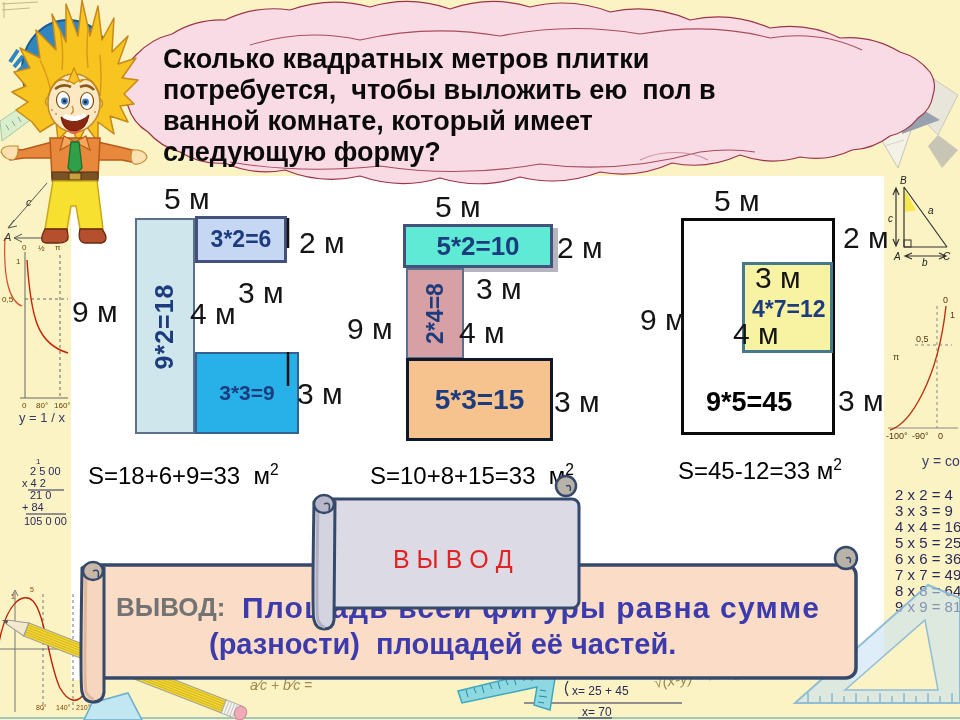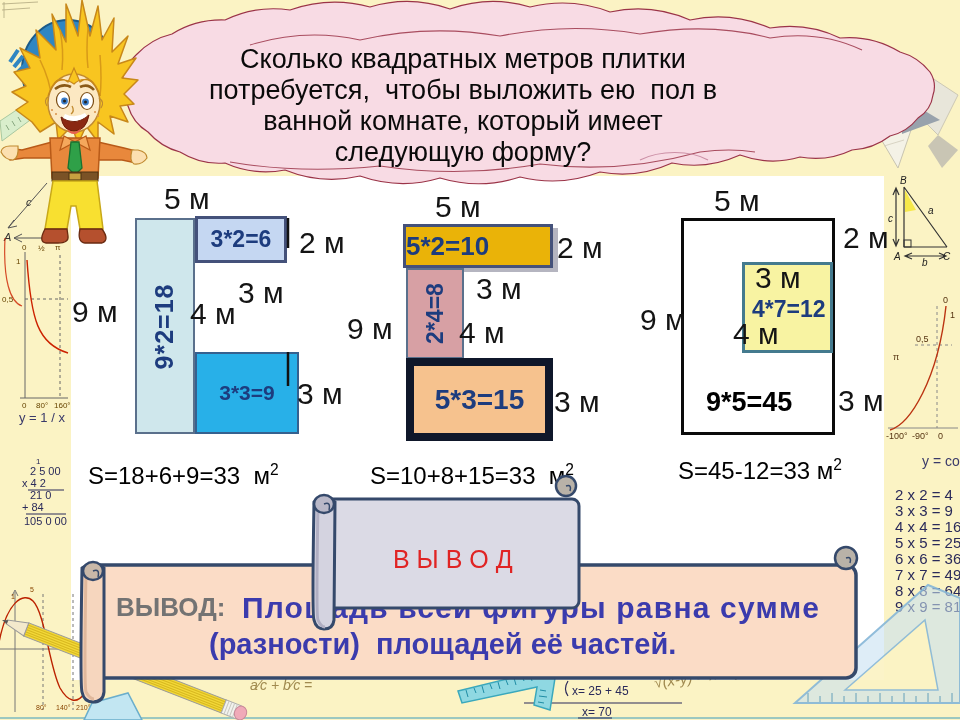--- a/index.html
+++ b/index.html
@@ -167,21 +167,21 @@
 <ellipse cx="256" cy="0" rx="6" ry="7" fill="#f0aab8" stroke="#c88898" stroke-width="1"></ellipse>
 </g>
 </svg>
 
 <svg class="abs" style="left:100px;top:0" width="850" height="205" viewBox="0 0 850 205">
 <path d="M22,82 Q24,66 36,55 Q51,39 72,34 Q96,19 125,20 Q156,5 190,10 Q230,-4 270,7 Q310,-5 350,9 Q390,-5 430,7 Q471,-3 510,12 Q551,3 590,20 Q631,11 670,28 Q707,22 740,38 Q772,35 800,52 Q818,57 830,72 Q837,83 833,95 Q831,110 818,118 Q807,132 790,136 Q773,149 752,150 Q727,162 700,157 Q670,166 640,155 Q607,170 572,163 Q537,179 500,172 Q461,187 420,177 Q380,190 340,178 Q300,190 260,176 Q222,185 185,170 Q154,176 125,163 Q101,165 80,152 Q61,147 48,132 Q33,123 28,106 Q19,95 22,82 Z" fill="#f8dbe4" stroke="#9b3448" stroke-width="1.2"></path>
 <path d="M150,45 Q205,28 260,40 Q330,24 400,36 Q470,22 540,34 Q610,22 670,38 Q720,30 762,50" stroke="#9b3448" stroke-width="1.1" fill="none" opacity="0.85"></path>
 <path d="M130,162 Q200,174 280,166 Q360,178 440,164 Q520,174 600,152 Q630,148 655,152" stroke="#9b3448" stroke-width="1.1" fill="none" opacity="0.85"></path>
 <path d="M540,160 C560,150 590,150 608,160" stroke="#cc8fa5" stroke-width="1.2" fill="none"></path>
 </svg>
-<div class="t" style="left:163px;top:44px;width:600px;text-align:center;font-size:27px;font-weight:normal;color:#0a0a0a;line-height:31px">Сколько квадратных метров плитки<br>потребуется,&nbsp; чтобы выложить ею&nbsp; пол в<br>ванной комнате, который имеет<br>следующую форму?</div>
+<div class="t" style="left:163px;top:44px;width:600px;text-align:left;font-size:27px;font-weight:bold;color:#0a0a0a;line-height:31px">Сколько квадратных метров плитки<br>потребуется,&nbsp; чтобы выложить ею&nbsp; пол в<br>ванной комнате, который имеет<br>следующую форму?</div>
 
 <svg class="abs" style="left:0;top:0" width="150" height="246" viewBox="0 0 150 246">
 <polygon points="0,121 33,99 41,112 2,141" fill="#d9eecc" stroke="#a8c8a0" stroke-width="1"></polygon>
 <path d="M6,125 l3,5 M12,121 l3,5 M18,117 l3,5 M24,113 l3,5 M30,109 l3,5" stroke="#88a880" stroke-width="1"></path>
 <ellipse cx="68" cy="70" rx="46" ry="50" fill="#2f86c2" stroke="#1a5a8a" stroke-width="2"></ellipse>
 <path d="M18,50 l-8,12 M23,56 l-9,11 M28,62 l-10,10 M32,68 l-11,9 M36,74 l-11,8" stroke="#2f86c2" stroke-width="4"></path>
 <g fill="#f8c520" stroke="#c8881a" stroke-width="1.5" stroke-linejoin="round">
 <polygon points="40,132 32,122 16,110 28,102 12,92 26,86 14,72 30,68 20,48 40,58 36,30 56,50 52,14 66,42 66,4 78,36 82,0 90,36 98,6 102,40 114,18 112,52 128,36 118,64 136,58 122,78 138,80 124,94 134,104 120,106 128,122 110,116 114,134 98,122 98,142 86,126 78,144 72,126 58,140 56,122"></polygon>
 </g>
 <path d="M40,60 Q50,80 52,100 M100,55 Q102,80 100,96 M60,30 Q64,50 62,70 M88,28 Q86,50 88,68" stroke="#d89a18" stroke-width="1.5" fill="none"></path>
@@ -241,28 +241,28 @@
       <path d="M8,8 L8,38 M8,142 L8,176" stroke="#111" stroke-width="2.5"></path>
     </svg>
 <div class="t dim" style="left:164px;top:182px">5 м</div>
 <div class="t dim" style="left:299px;top:226px">2 м</div>
 <div class="t dim" style="left:238px;top:276px">3 м</div>
 <div class="t dim" style="left:190px;top:297px">4 м</div>
 <div class="t dim" style="left:72px;top:295px">9 м</div>
 <div class="t dim" style="left:297px;top:377px">3 м</div>
 <div class="t S" style="left:88px;top:461px">S=18+6+9=33&nbsp; м<sup>2</sup></div>
 
-<div class="abs" style="left:403px;top:224px;width:150px;height:44px;background:#eab308;border:3px solid #44517a;box-sizing:border-box;box-shadow:5px 4px 0 rgba(120,120,140,0.55);display:flex;align-items:center;justify-content:flex-start">
+<div class="abs" style="left:403px;top:224px;width:150px;height:44px;background:#5eead4;border:3px solid #44517a;box-sizing:border-box;box-shadow:5px 4px 0 rgba(120,120,140,0.55);display:flex;align-items:center;justify-content:center">
       <span class="nb" style="font-size:26px">5*2=10</span>
     </div>
 <div class="abs" style="left:406px;top:268px;width:58px;height:91px;background:#d7a0a4;border:2px solid #5a708c;box-sizing:border-box"></div>
 <div class="t nb" style="left:406px;top:268px;width:58px;height:91px;display:flex;align-items:center;justify-content:center">
       <span style="transform:rotate(-90deg);font-size:23px">2*4=8</span>
     </div>
-<div class="abs" style="left:406px;top:358px;width:147px;height:83px;background:#f6c28e;border:8px solid #0f172a;box-sizing:border-box;display:flex;align-items:center;justify-content:center">
+<div class="abs" style="left:406px;top:358px;width:147px;height:83px;background:#f6c28e;border:3px solid #0f172a;box-sizing:border-box;display:flex;align-items:center;justify-content:center">
       <span class="nb" style="font-size:28px">5*3=15</span>
     </div>
 <div class="t dim" style="left:435px;top:190px">5 м</div>
 <div class="t dim" style="left:557px;top:231px">2 м</div>
 <div class="t dim" style="left:476px;top:272px">3 м</div>
 <div class="t dim" style="left:459px;top:316px">4 м</div>
 <div class="t dim" style="left:347px;top:312px">9 м</div>
 <div class="t dim" style="left:554px;top:385px">3 м</div>
 <div class="t S" style="left:370px;top:461px">S=10+8+15=33&nbsp; м<sup>2</sup></div>
 

